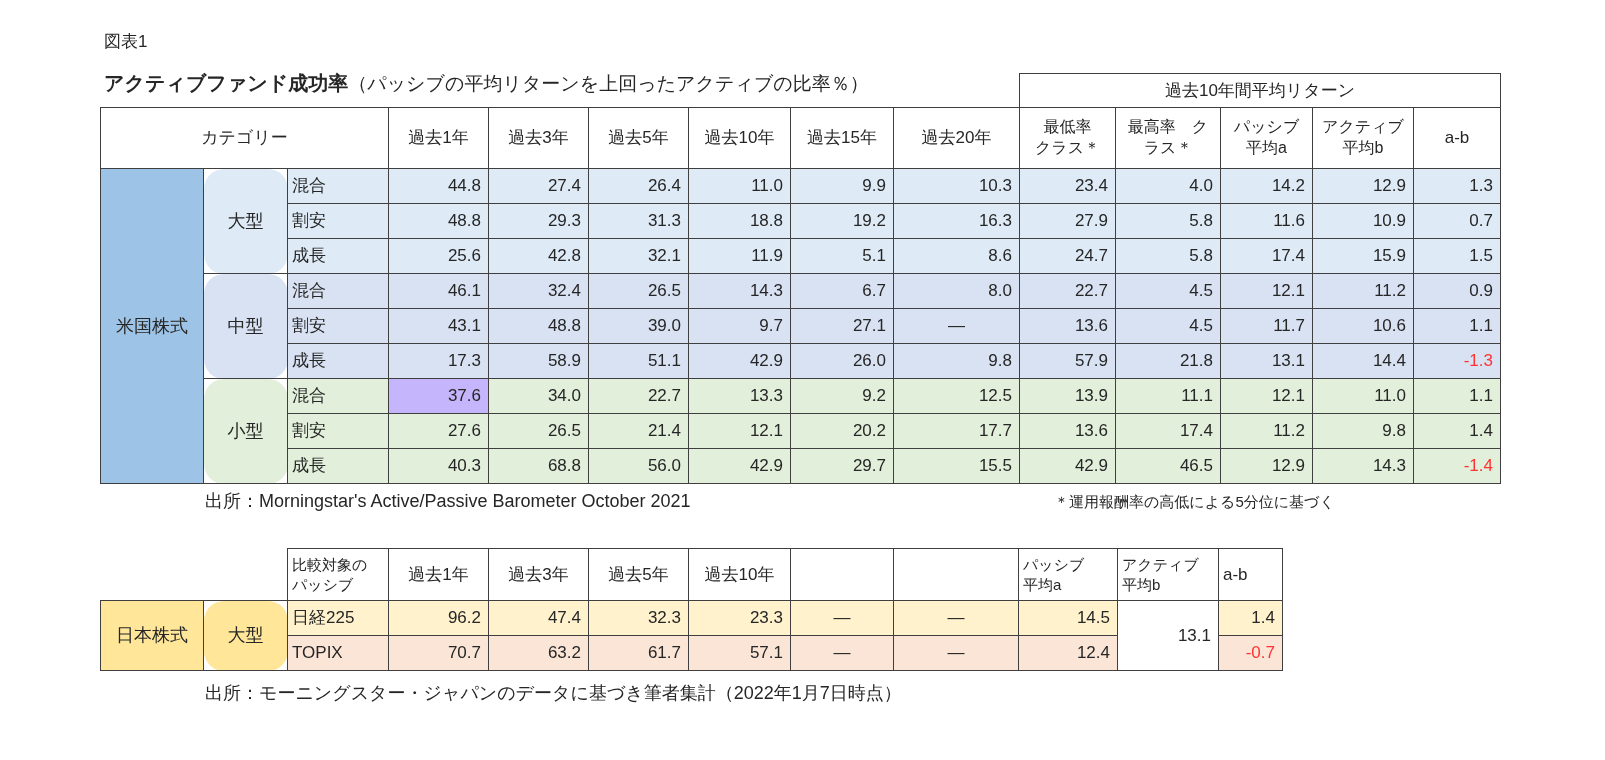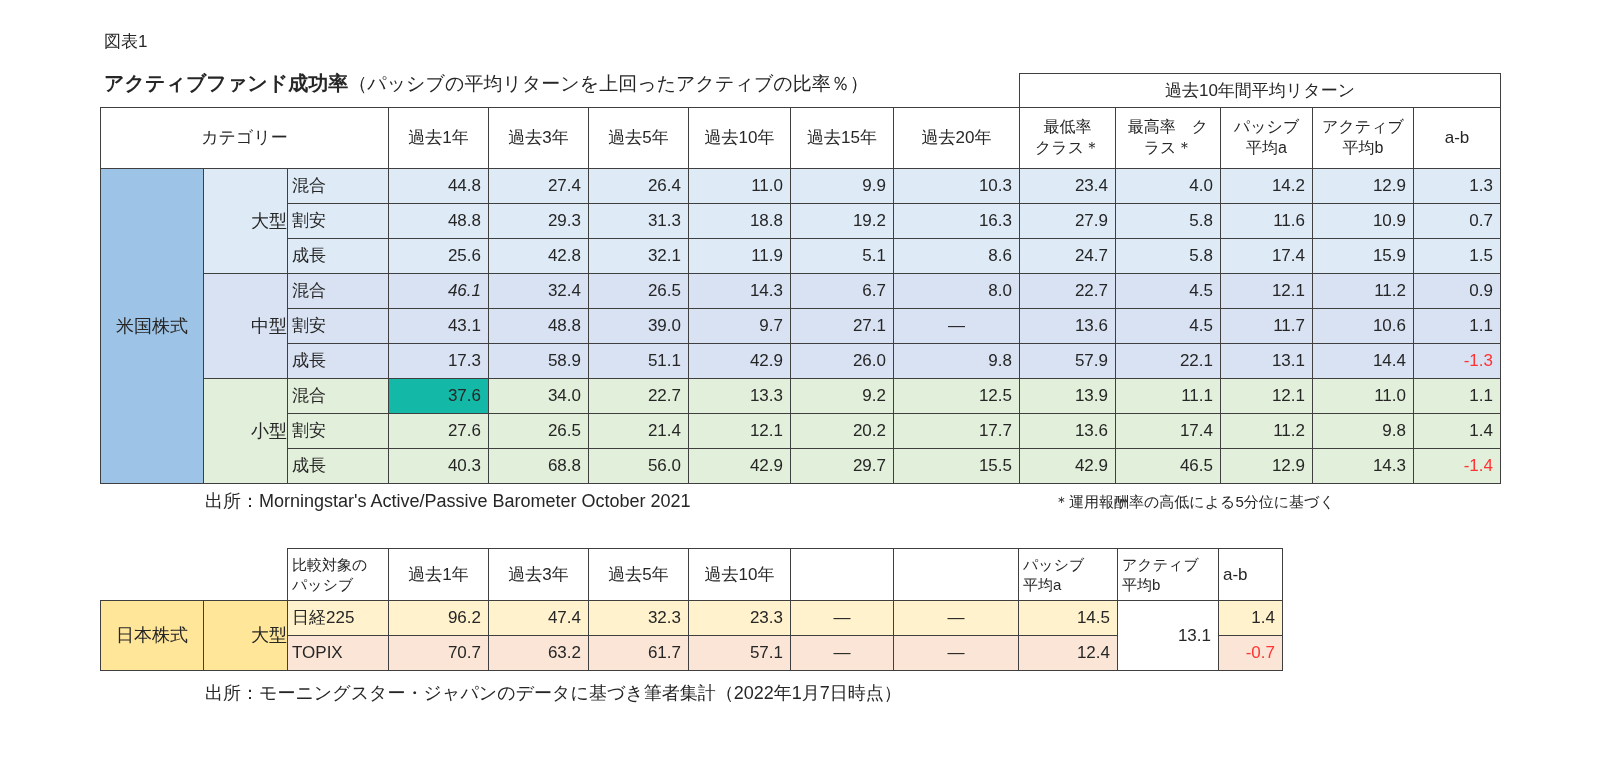--- a/index.html
+++ b/index.html
@@ -24,21 +24,21 @@
   tr.datarow{height:35px;}
   th.spanhead{text-align:center;}
   th.cat{text-align:center;}
   th.period{text-align:center;}
   th.h2c{text-align:center;font-size:16px;line-height:1.3;}
   th.h2l{text-align:left;font-size:15px;line-height:1.3;padding-left:4px;}
   th.abc{text-align:center;}
   th.abl{text-align:left;padding-left:4px;}
   th.emptyh{background:#ffffff;}
   td.region{text-align:center;font-size:18px;}
-  td.size{text-align:right;font-size:18px;}
+  td.size{text-align:center;font-size:18px;border-radius:20px;}
   td.stylelab{text-align:left;padding-left:4px;}
   td.bench{text-align:left;padding-left:4px;}
   td.num{text-align:right;padding-right:7px;}
   td.dash{text-align:center;}
   td.neg{color:#ff3333;}
   td.merged{background:#ffffff;text-align:right;padding-right:7px;vertical-align:middle;}
   #us-table{left:100px;top:73px;}
   #jp-table{left:100px;top:548px;}
   #source-us{left:205px;top:489px;font-size:18px;}
   #footnote-us{left:1030px;top:493px;font-size:15px;margin-left:24px;}
@@ -129,21 +129,21 @@
         <td class="num" style="background: rgb(222, 235, 247);">8.6</td>
         <td class="num" style="background: rgb(222, 235, 247);">24.7</td>
         <td class="num" style="background: rgb(222, 235, 247);">5.8</td>
         <td class="num" style="background: rgb(222, 235, 247);">17.4</td>
         <td class="num" style="background: rgb(222, 235, 247);">15.9</td>
         <td class="num" style="background: rgb(222, 235, 247);">1.5</td>
       </tr>
       <tr class="datarow">
         <td class="size" rowspan="3" style="background: rgb(217, 226, 243);">中型</td>
         <td class="stylelab" style="background: rgb(217, 226, 243);">混合</td>
-        <td class="num" style="background: rgb(217, 226, 243); font-style: italic;">46.1</td>
+        <td class="num" style="background: rgb(217, 226, 243);">46.1</td>
         <td class="num" style="background: rgb(217, 226, 243);">32.4</td>
         <td class="num" style="background: rgb(217, 226, 243);">26.5</td>
         <td class="num" style="background: rgb(217, 226, 243);">14.3</td>
         <td class="num" style="background: rgb(217, 226, 243);">6.7</td>
         <td class="num" style="background: rgb(217, 226, 243);">8.0</td>
         <td class="num" style="background: rgb(217, 226, 243);">22.7</td>
         <td class="num" style="background: rgb(217, 226, 243);">4.5</td>
         <td class="num" style="background: rgb(217, 226, 243);">12.1</td>
         <td class="num" style="background: rgb(217, 226, 243);">11.2</td>
         <td class="num" style="background: rgb(217, 226, 243);">0.9</td>
@@ -164,29 +164,29 @@
       </tr>
       <tr class="datarow">
         <td class="stylelab" style="background: rgb(217, 226, 243);">成長</td>
         <td class="num" style="background: rgb(217, 226, 243);">17.3</td>
         <td class="num" style="background: rgb(217, 226, 243);">58.9</td>
         <td class="num" style="background: rgb(217, 226, 243);">51.1</td>
         <td class="num" style="background: rgb(217, 226, 243);">42.9</td>
         <td class="num" style="background: rgb(217, 226, 243);">26.0</td>
         <td class="num" style="background: rgb(217, 226, 243);">9.8</td>
         <td class="num" style="background: rgb(217, 226, 243);">57.9</td>
-        <td class="num" style="background: rgb(217, 226, 243);">22.1</td>
+        <td class="num" style="background: rgb(217, 226, 243);">21.8</td>
         <td class="num" style="background: rgb(217, 226, 243);">13.1</td>
         <td class="num" style="background: rgb(217, 226, 243);">14.4</td>
         <td class="num neg" style="background: rgb(217, 226, 243);">-1.3</td>
       </tr>
       <tr class="datarow">
         <td class="size" rowspan="3" style="background: rgb(226, 239, 218);">小型</td>
         <td class="stylelab" style="background: rgb(226, 239, 218);">混合</td>
-        <td class="num" style="background: #14b8a6;">37.6</td>
+        <td class="num" style="background: #c4b5fd;">37.6</td>
         <td class="num" style="background: rgb(226, 239, 218);">34.0</td>
         <td class="num" style="background: rgb(226, 239, 218);">22.7</td>
         <td class="num" style="background: rgb(226, 239, 218);">13.3</td>
         <td class="num" style="background: rgb(226, 239, 218);">9.2</td>
         <td class="num" style="background: rgb(226, 239, 218);">12.5</td>
         <td class="num" style="background: rgb(226, 239, 218);">13.9</td>
         <td class="num" style="background: rgb(226, 239, 218);">11.1</td>
         <td class="num" style="background: rgb(226, 239, 218);">12.1</td>
         <td class="num" style="background: rgb(226, 239, 218);">11.0</td>
         <td class="num" style="background: rgb(226, 239, 218);">1.1</td>

